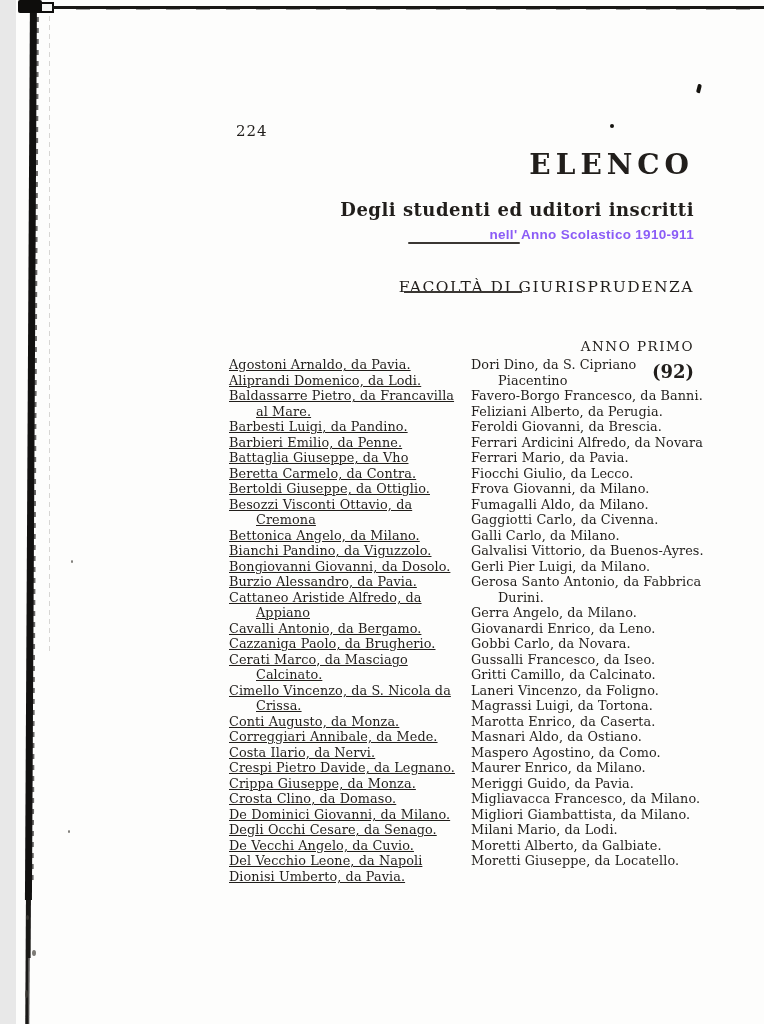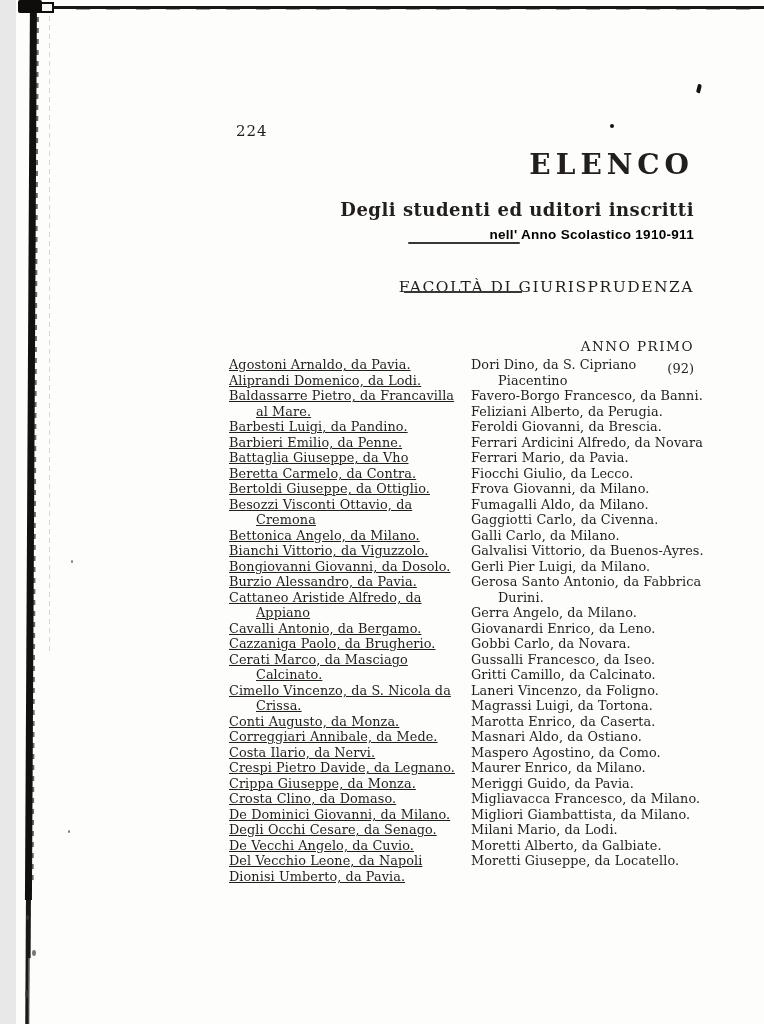--- a/index.html
+++ b/index.html
@@ -90,41 +90,41 @@
   }
   .subtitle {
     margin-top: 18px;
     font-size: 18px; font-weight: bold; letter-spacing: 0.5px;
     white-space: nowrap;
   }
   .session {
     margin-top: 7px;
     font-family: "Liberation Sans", sans-serif;
     font-size: 13.5px; font-weight: bold; letter-spacing: 0.3px;
-    color: #000000;
+    color: #8b5cf6;
   }
   .rule1 {
     position: absolute; left: 184px; top: 94px;
     width: 112px; height: 2px; background: #3a3733;
     border-radius: 1px;
   }
   .faculty {
     margin-top: 36px;
     font-size: 15.5px; letter-spacing: 1.5px;
     white-space: nowrap;
   }
   .rule2 {
     position: absolute; left: 180px; top: 143px;
     width: 118px; height: 1.5px; background: #3a3733;
   }
   .year-label {
     margin-top: 42px;
     font-size: 13.5px; letter-spacing: 1.5px;
   }
-  .count { margin-top: 7px; font-size: 13px; }
+  .count { margin-top: 7px; font-size: 18px; font-weight: bold; }
 
   .columns {
     position: absolute; left: 213px; top: 357px;
     width: 478px; display: flex;
   }
   .col { font-size: 12.8px; line-height: 15.5px; }
   .col-left  { width: 238px; margin-right: 0; text-decoration: underline; }
   .col-right { width: 236px; margin-left: 4px; }
   .entry { padding-left: 27px; text-indent: -27px; letter-spacing: 0.1px; }
 </style>
@@ -169,21 +169,21 @@
         <div class="entry">Agostoni Arnaldo, da Pavia.</div>
         <div class="entry">Aliprandi Domenico, da Lodi.</div>
         <div class="entry">Baldassarre Pietro, da Francavilla al Mare.</div>
         <div class="entry">Barbesti Luigi, da Pandino.</div>
         <div class="entry">Barbieri Emilio, da Penne.</div>
         <div class="entry">Battaglia Giuseppe, da Vho</div>
         <div class="entry">Beretta Carmelo, da Contra.</div>
         <div class="entry">Bertoldi Giuseppe, da Ottiglio.</div>
         <div class="entry">Besozzi Visconti Ottavio, da Cremona</div>
         <div class="entry">Bettonica Angelo, da Milano.</div>
-        <div class="entry">Bianchi Vittorio, da Viguzzolo.</div>
+        <div class="entry">Bianchi Pandino, da Viguzzolo.</div>
         <div class="entry">Bongiovanni Giovanni, da Dosolo.</div>
         <div class="entry">Burzio Alessandro, da Pavia.</div>
         <div class="entry">Cattaneo Aristide Alfredo, da Appiano</div>
         <div class="entry">Cavalli Antonio, da Bergamo.</div>
         <div class="entry">Cazzaniga Paolo, da Brugherio.</div>
         <div class="entry">Cerati Marco, da Masciago Calcinato.</div>
         <div class="entry">Cimello Vincenzo, da S. Nicola da Crissa.</div>
         <div class="entry">Conti Augusto, da Monza.</div>
         <div class="entry">Correggiari Annibale, da Mede.</div>
         <div class="entry">Costa Ilario, da Nervi.</div>

